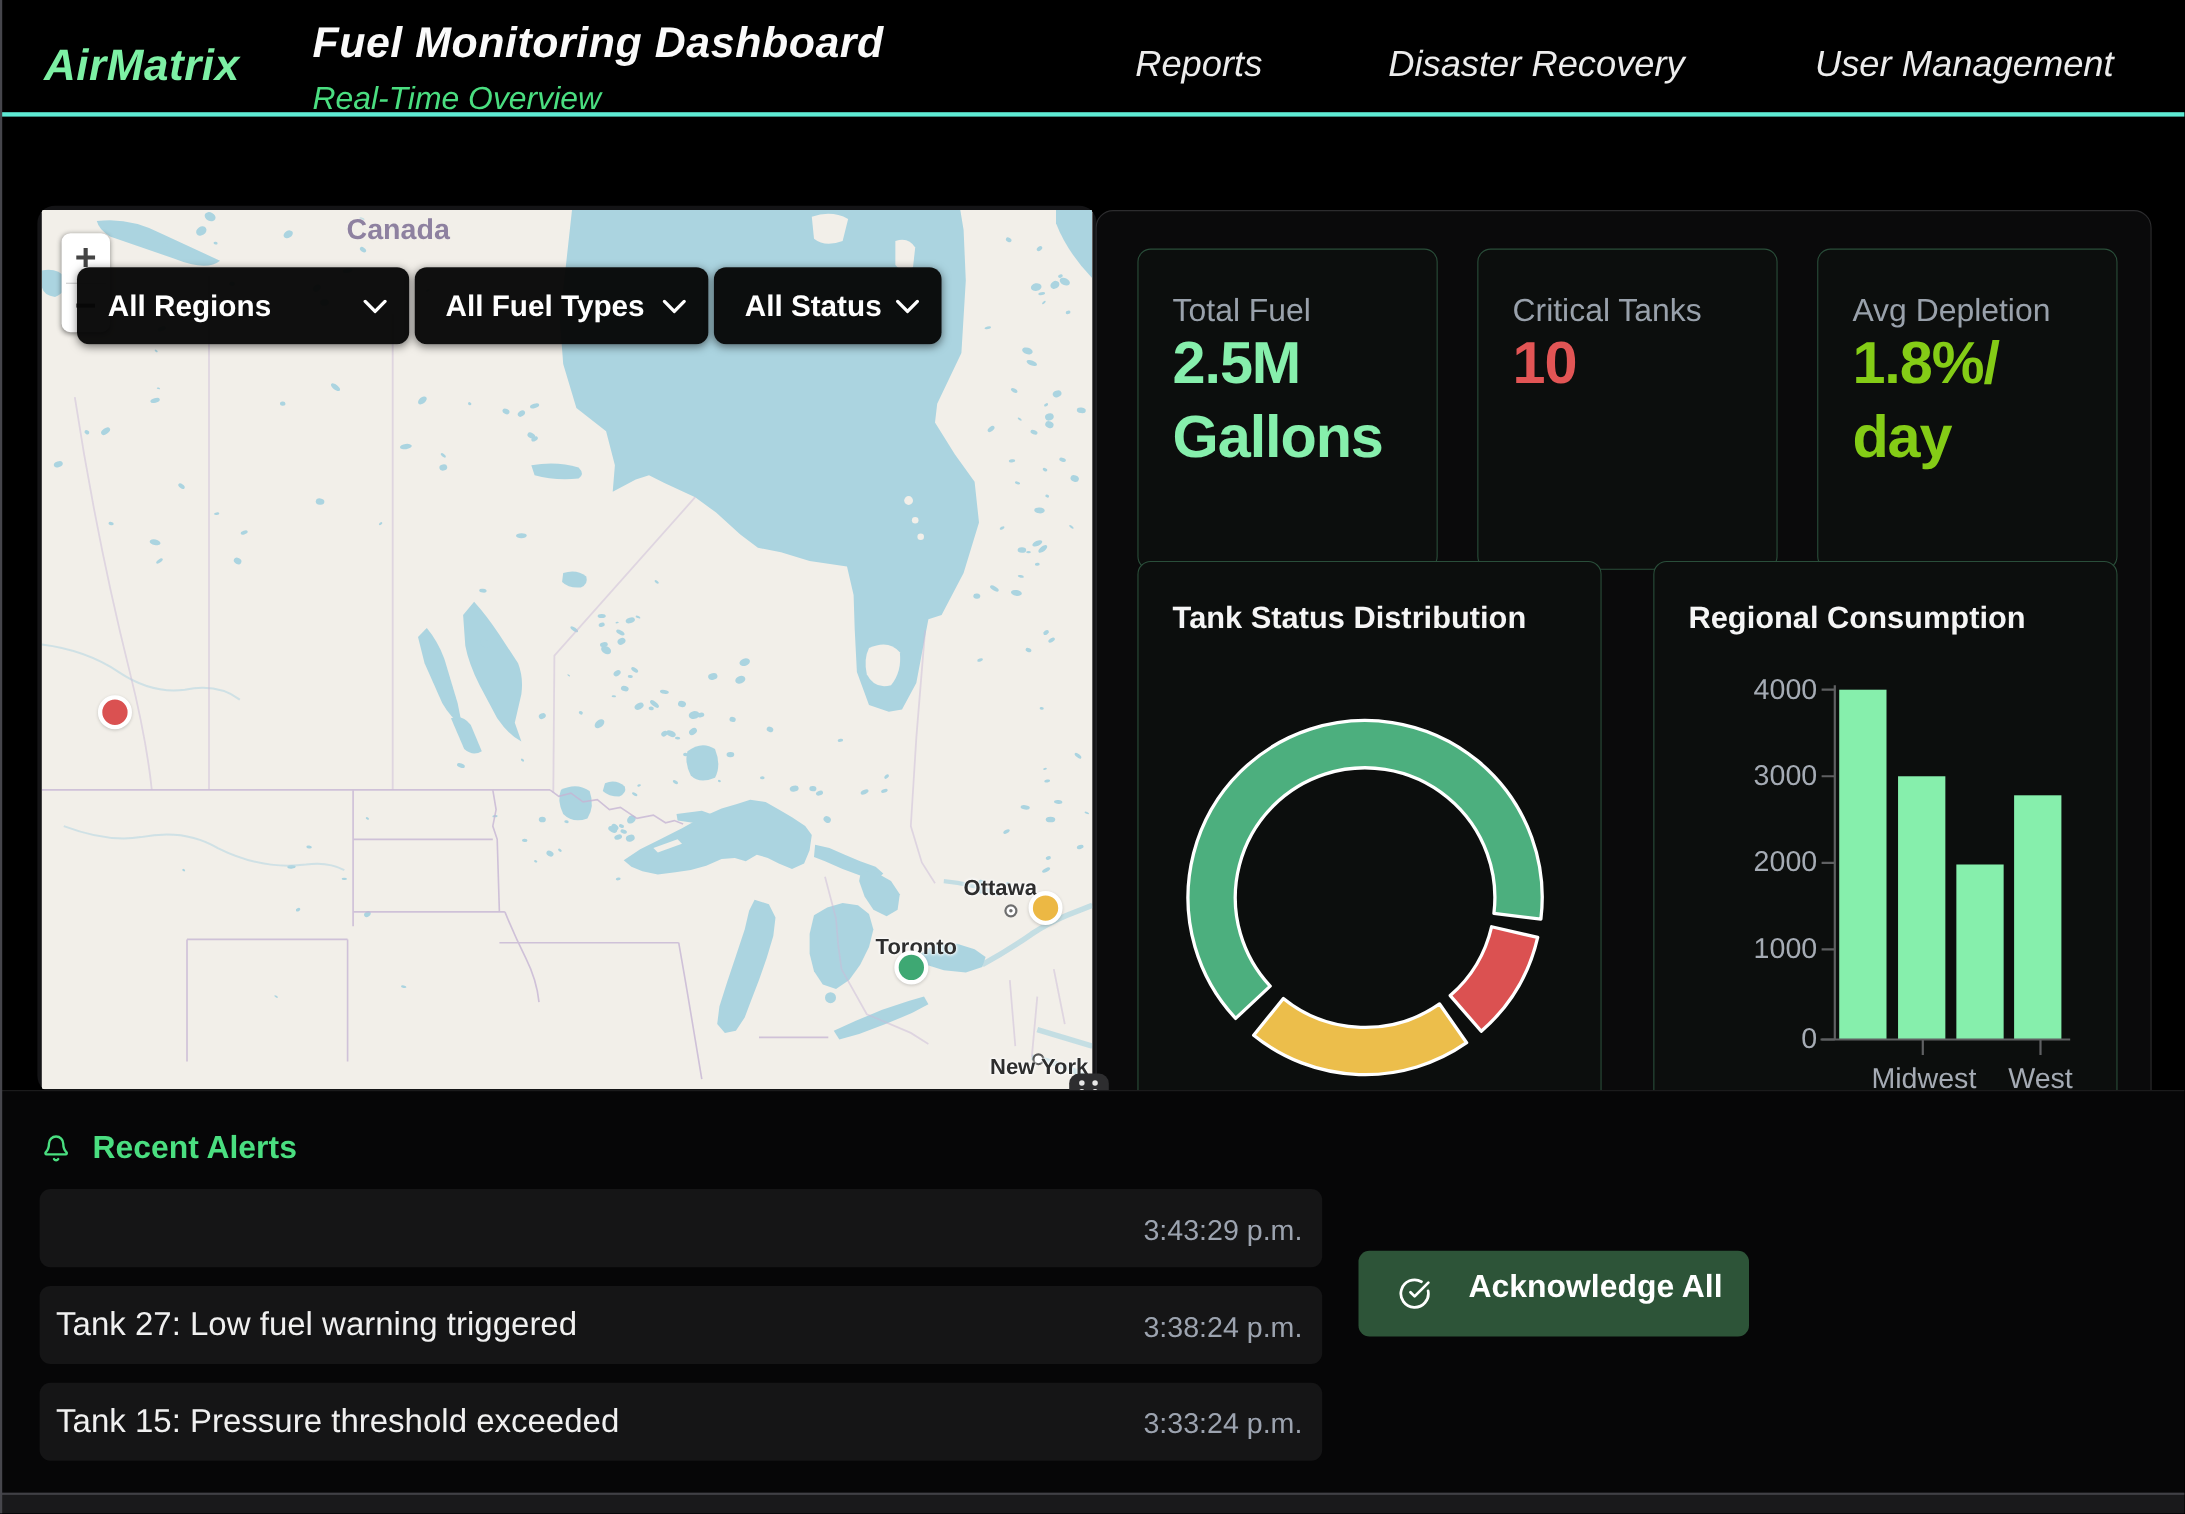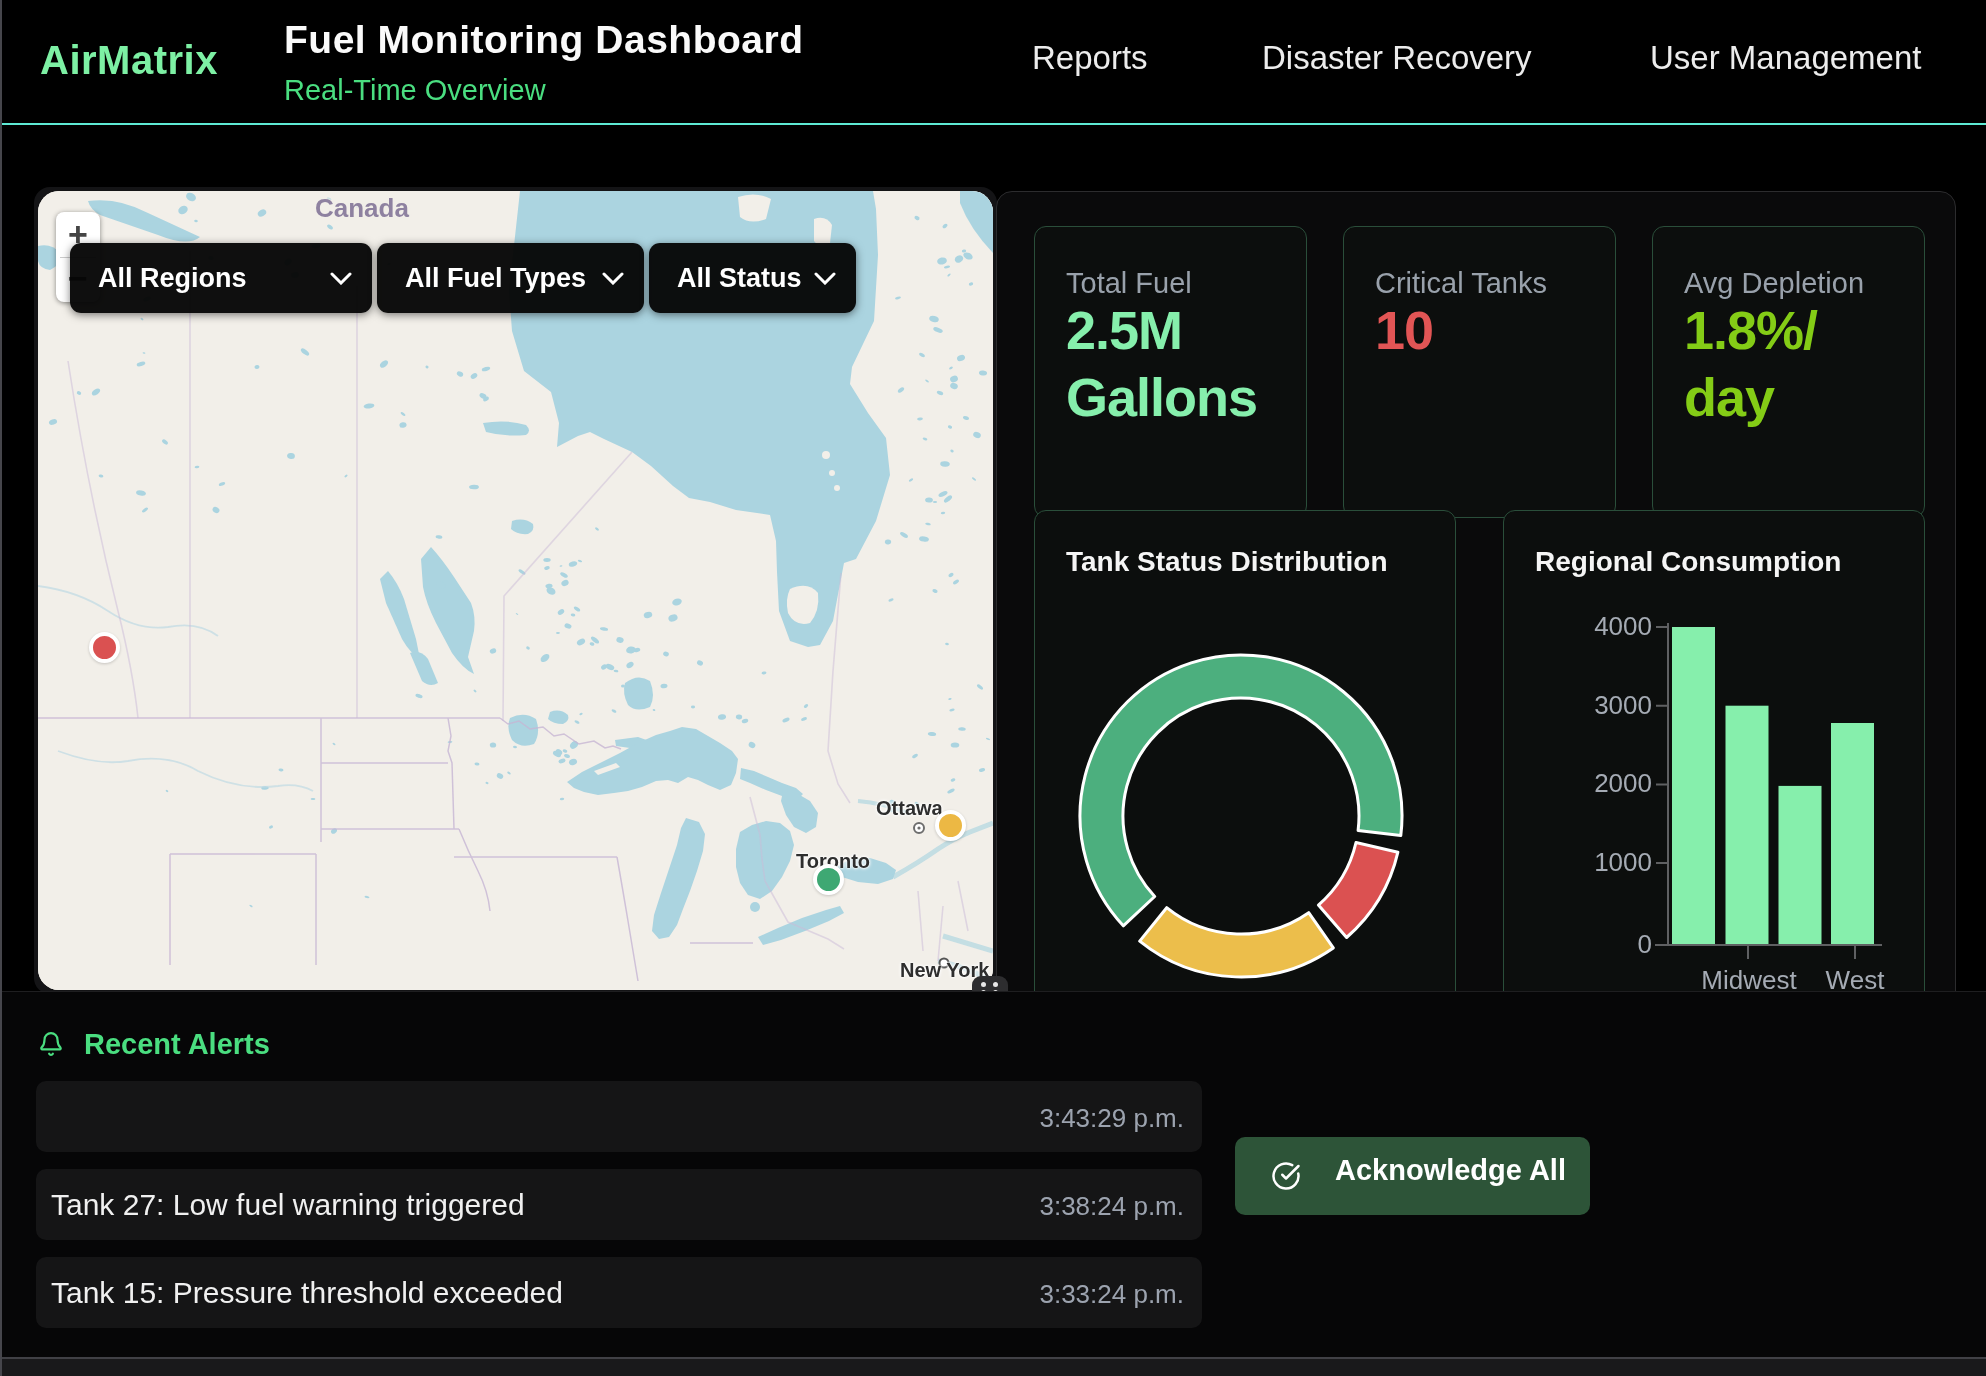--- a/index.html
+++ b/index.html
@@ -1,29 +1,29 @@
 <!DOCTYPE html>
 <html><head><meta charset="utf-8">
 <style>
 * { margin:0; padding:0; box-sizing:border-box; }
 html,body { width:1986px; height:1376px; background:#000; overflow:hidden;
   font-family:"Liberation Sans", sans-serif; position:relative; }
 .abs { position:absolute; }
 
 
-#header { left:0; top:0; width:1986px; height:125px; background:#000;
-  border-bottom:2px solid #5eead4; }
+#header { left:0; top:0; width:1986px; height:106px; background:#000;
+  border-bottom:4px solid #5eead4;font-style:italic; }
 #logo { left:40px; top:38px; font-size:40px; font-weight:bold; color:#7df0a4; letter-spacing:.5px;}
 #title { left:284px; top:18px; font-size:39px; font-weight:bold; color:#fafafa; letter-spacing:.5px; }
 #subtitle { left:284px; top:74px; font-size:29px; font-weight:500; color:#4ade80; }
 .nav { top:39px; font-size:33px; color:#ececec; }
 
 
 #maprim { left:34px; top:187px; width:963px; height:807px; background:#141416; border-radius:16px; }
-#map { left:38px; top:191px; width:955px; height:799px; border-radius:21px;
+#map { left:38px; top:191px; width:955px; height:799px; border-radius:2px;
   overflow:hidden; background:#f2efe9; }
 .maplabel { position:absolute; color:#8e81a0; font-weight:600;
   text-shadow:0 0 2px #f2efe9,0 0 3px #f2efe9,0 0 4px #f2efe9; }
 .citylabel { position:absolute; color:#2e2e2e; font-weight:600; font-size:20px;
   text-shadow:0 0 2px #fff,0 0 3px #fff,0 0 4px #fff; }
 #zoomctl { left:18px; top:21px; width:44px; height:90px; background:#fff; border-radius:8px;
   box-shadow:0 1px 5px rgba(0,0,0,.45); }
 #zoomctl .plus { position:absolute; left:0; top:0; width:44px; height:45px; color:#444;
   font-size:34px; font-weight:bold; text-align:center; line-height:44px; }
 #zoomctl .sep { position:absolute; left:4px; top:45px; width:36px; height:1px; background:#ccc; }

